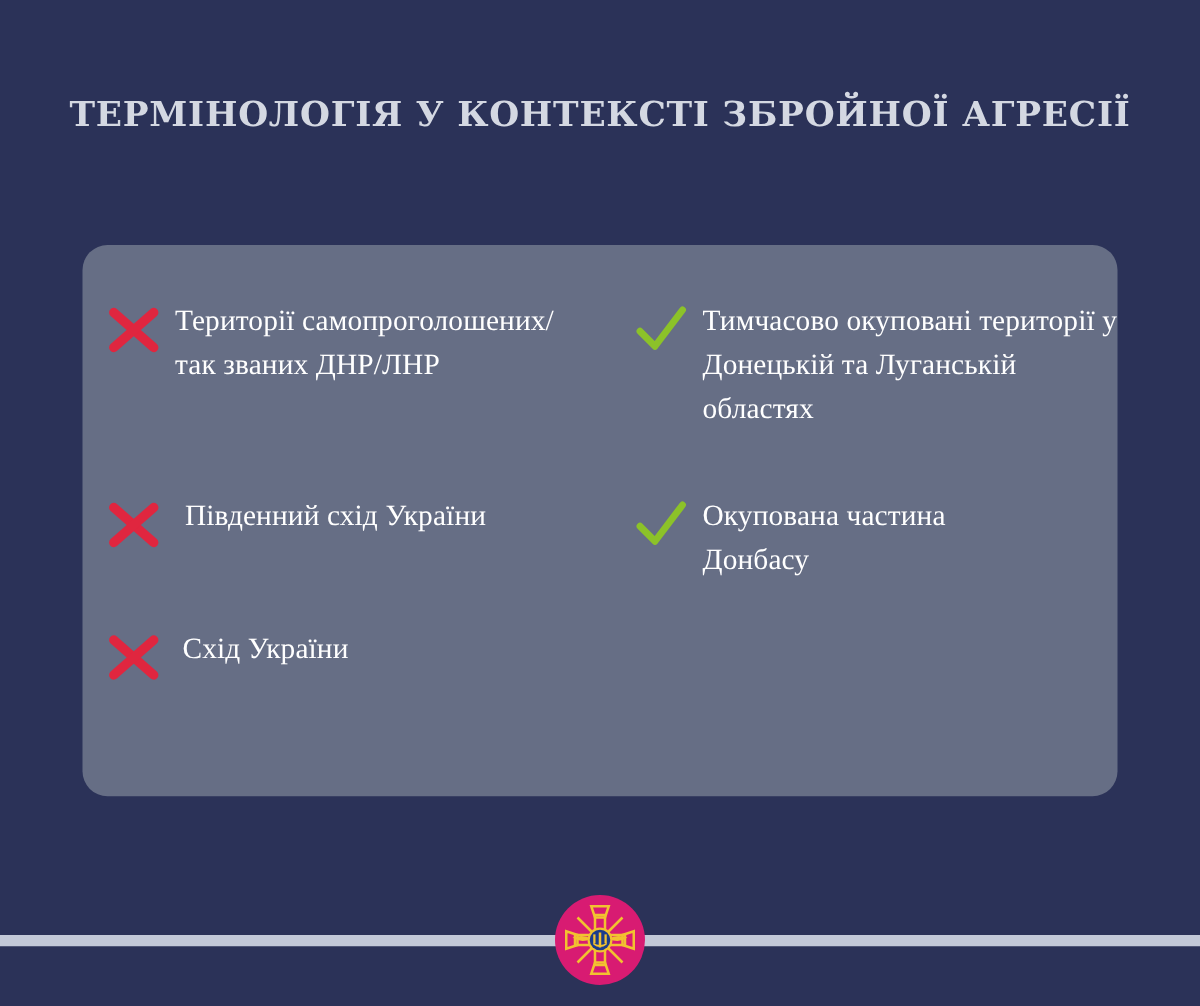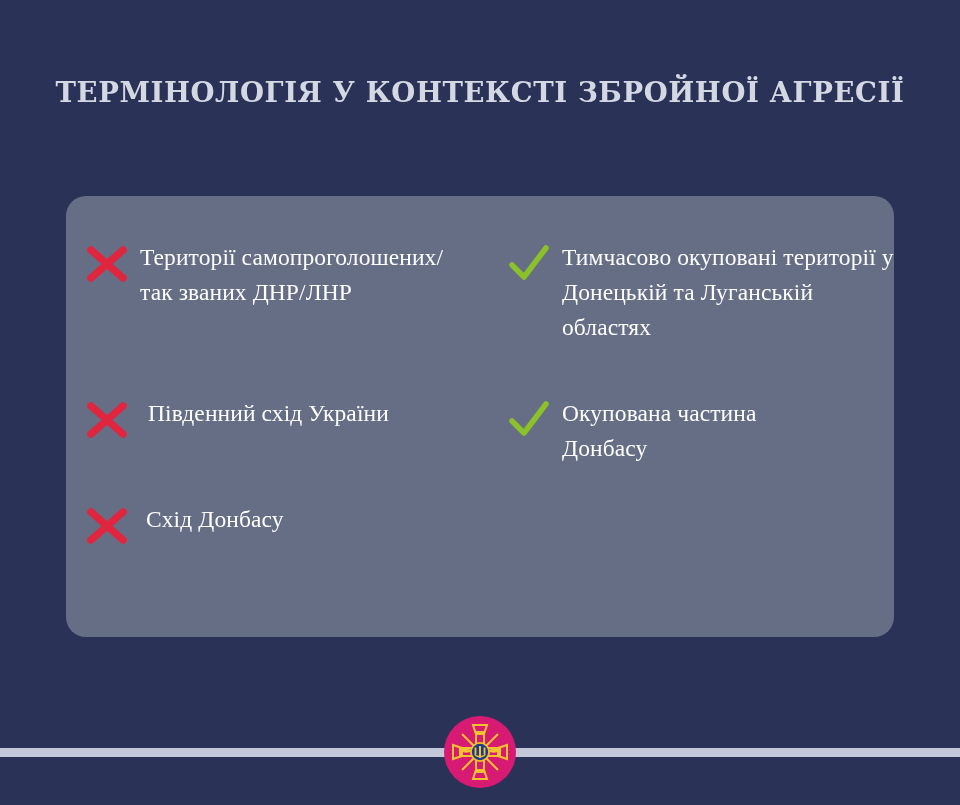--- a/index.html
+++ b/index.html
@@ -169,21 +169,21 @@
     <div class="row row-3">
       <div class="col col-left">
         <span class="mark">
           <svg width="46" height="44" viewBox="0 0 46 44">
             <g stroke="#e0263f" stroke-width="7.5" stroke-linecap="round" fill="none">
               <line x1="7" y1="8" x2="39" y2="36"></line>
               <line x1="39" y1="8" x2="7" y2="36"></line>
             </g>
           </svg>
         </span>
-        <span class="item-text gap-md" style="white-space:nowrap">Схід Донбасу</span>
+        <span class="item-text gap-md" style="white-space:nowrap">Схід України</span>
       </div>
       <div class="col col-right"></div>
     </div>
 
   </div>
 </div>
 
 <div class="band"></div>
 
 <div class="emblem">

